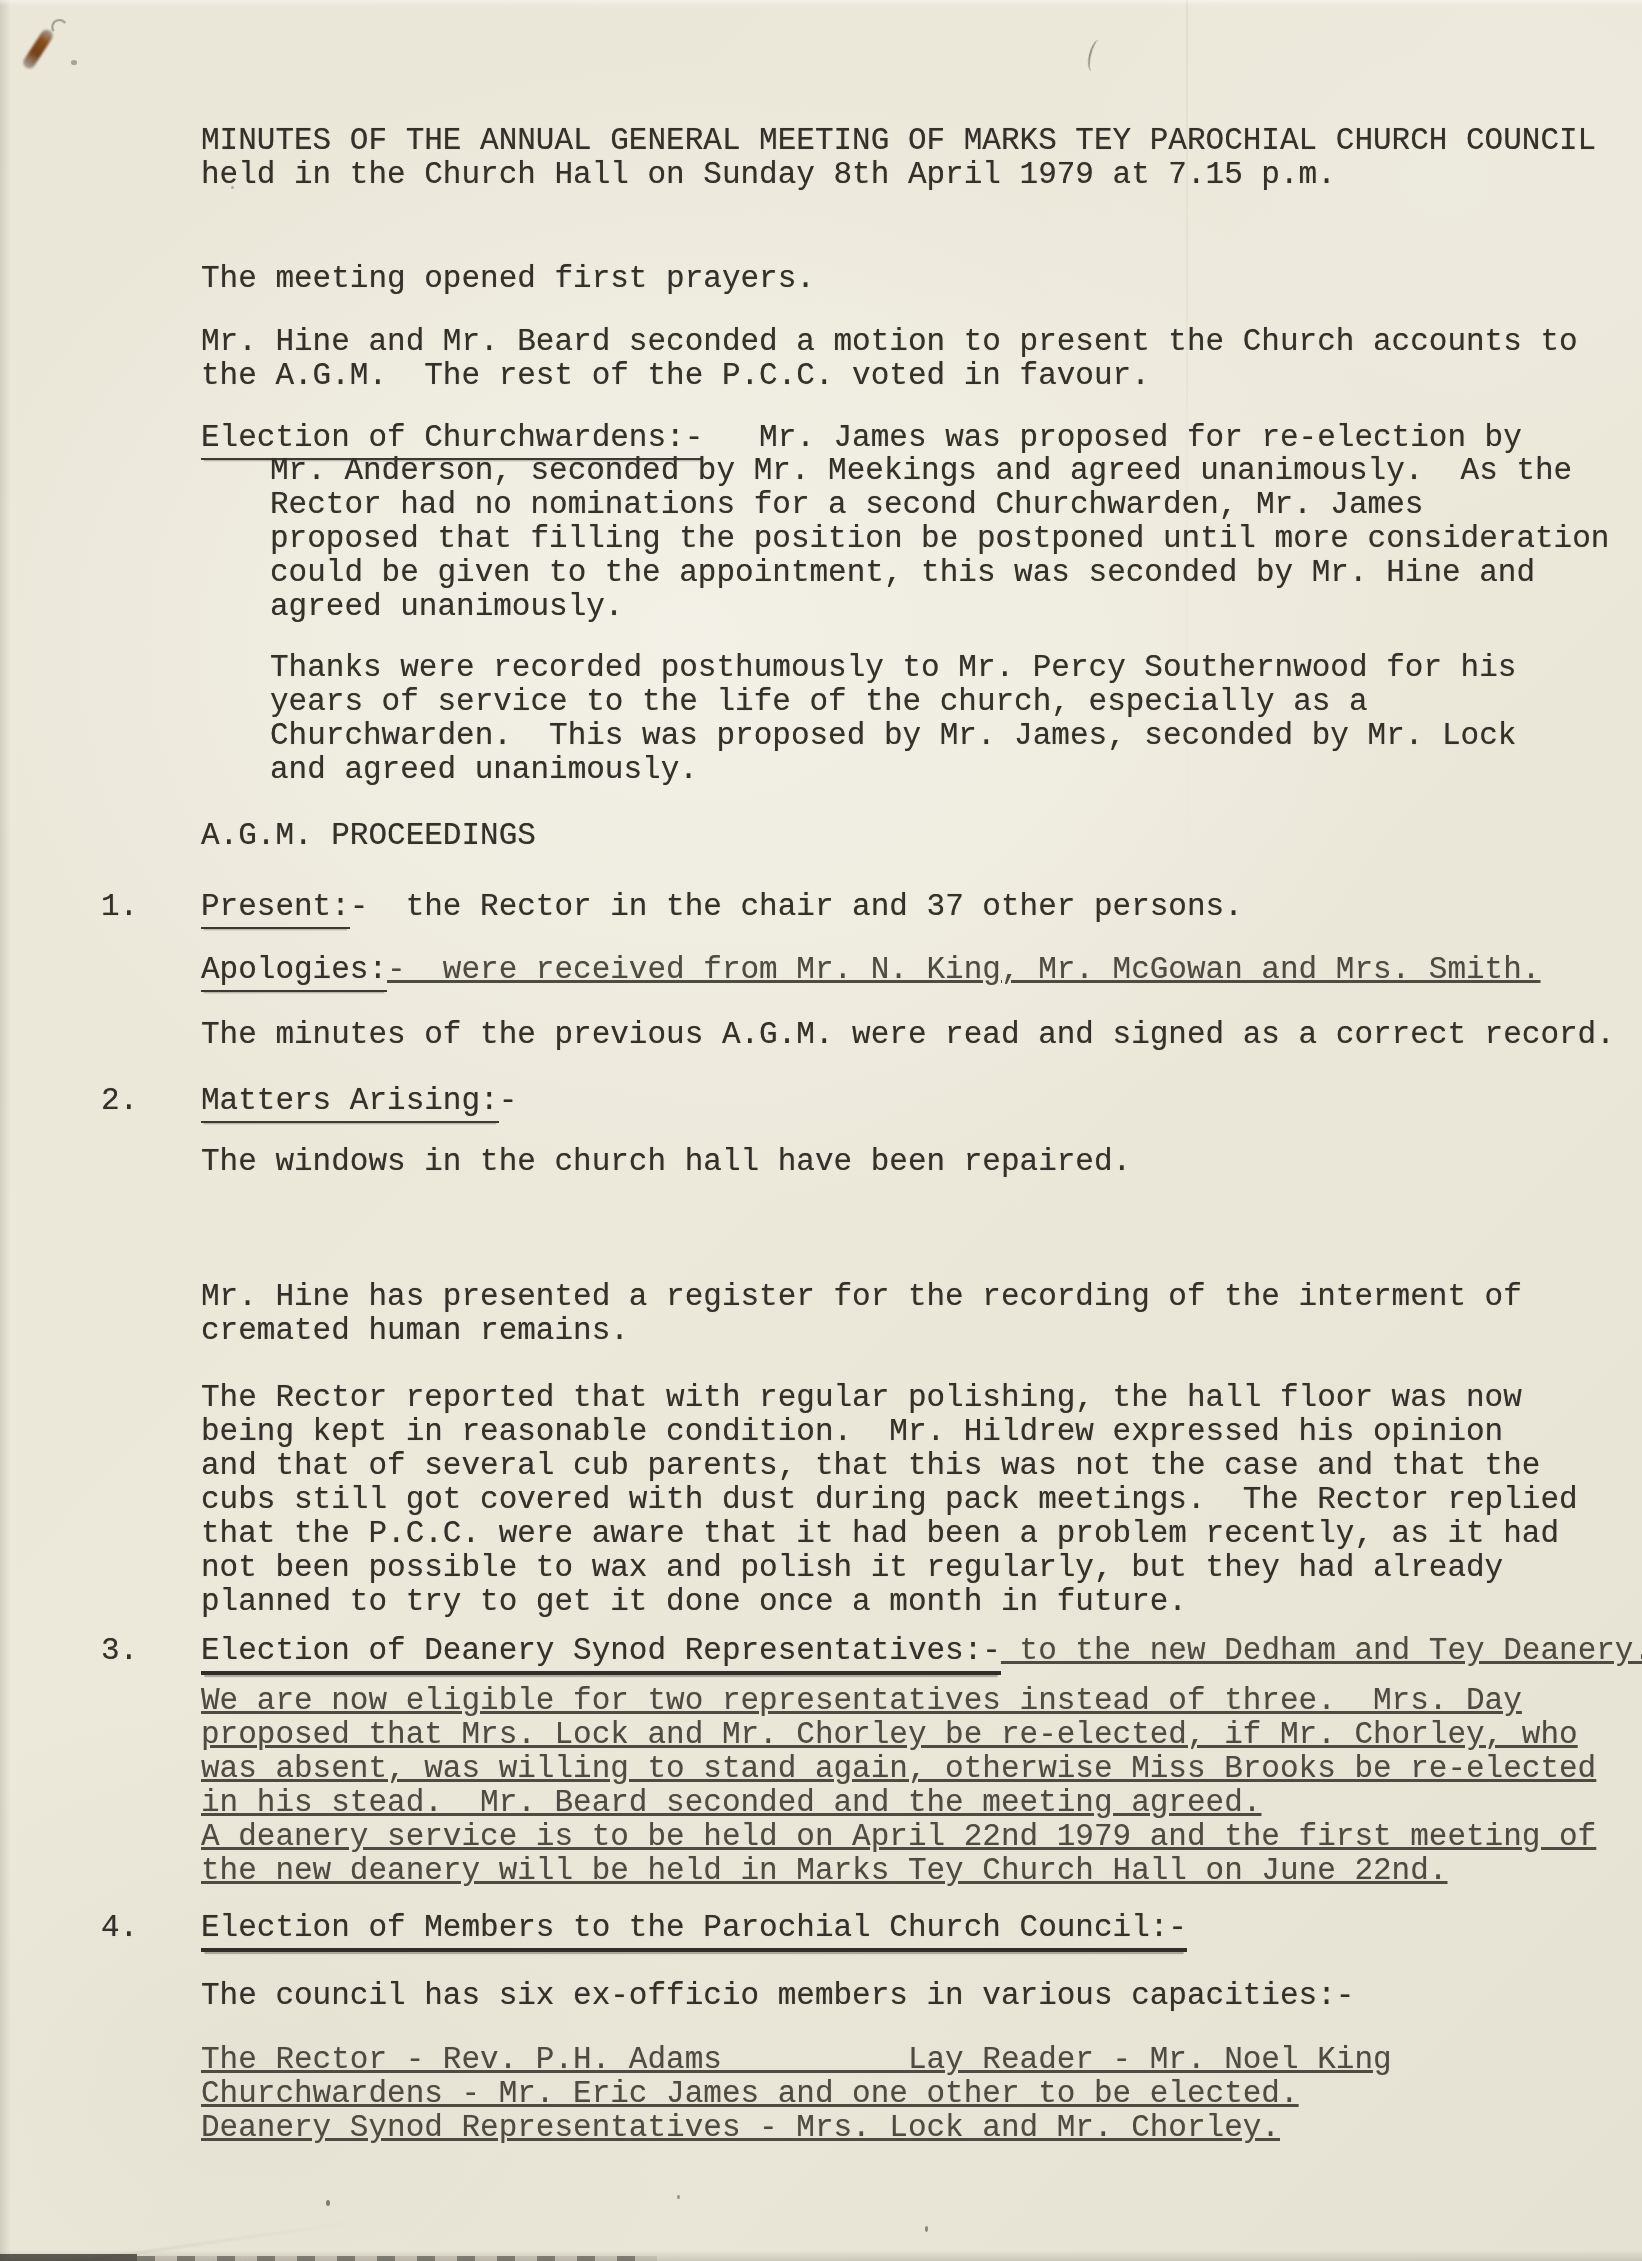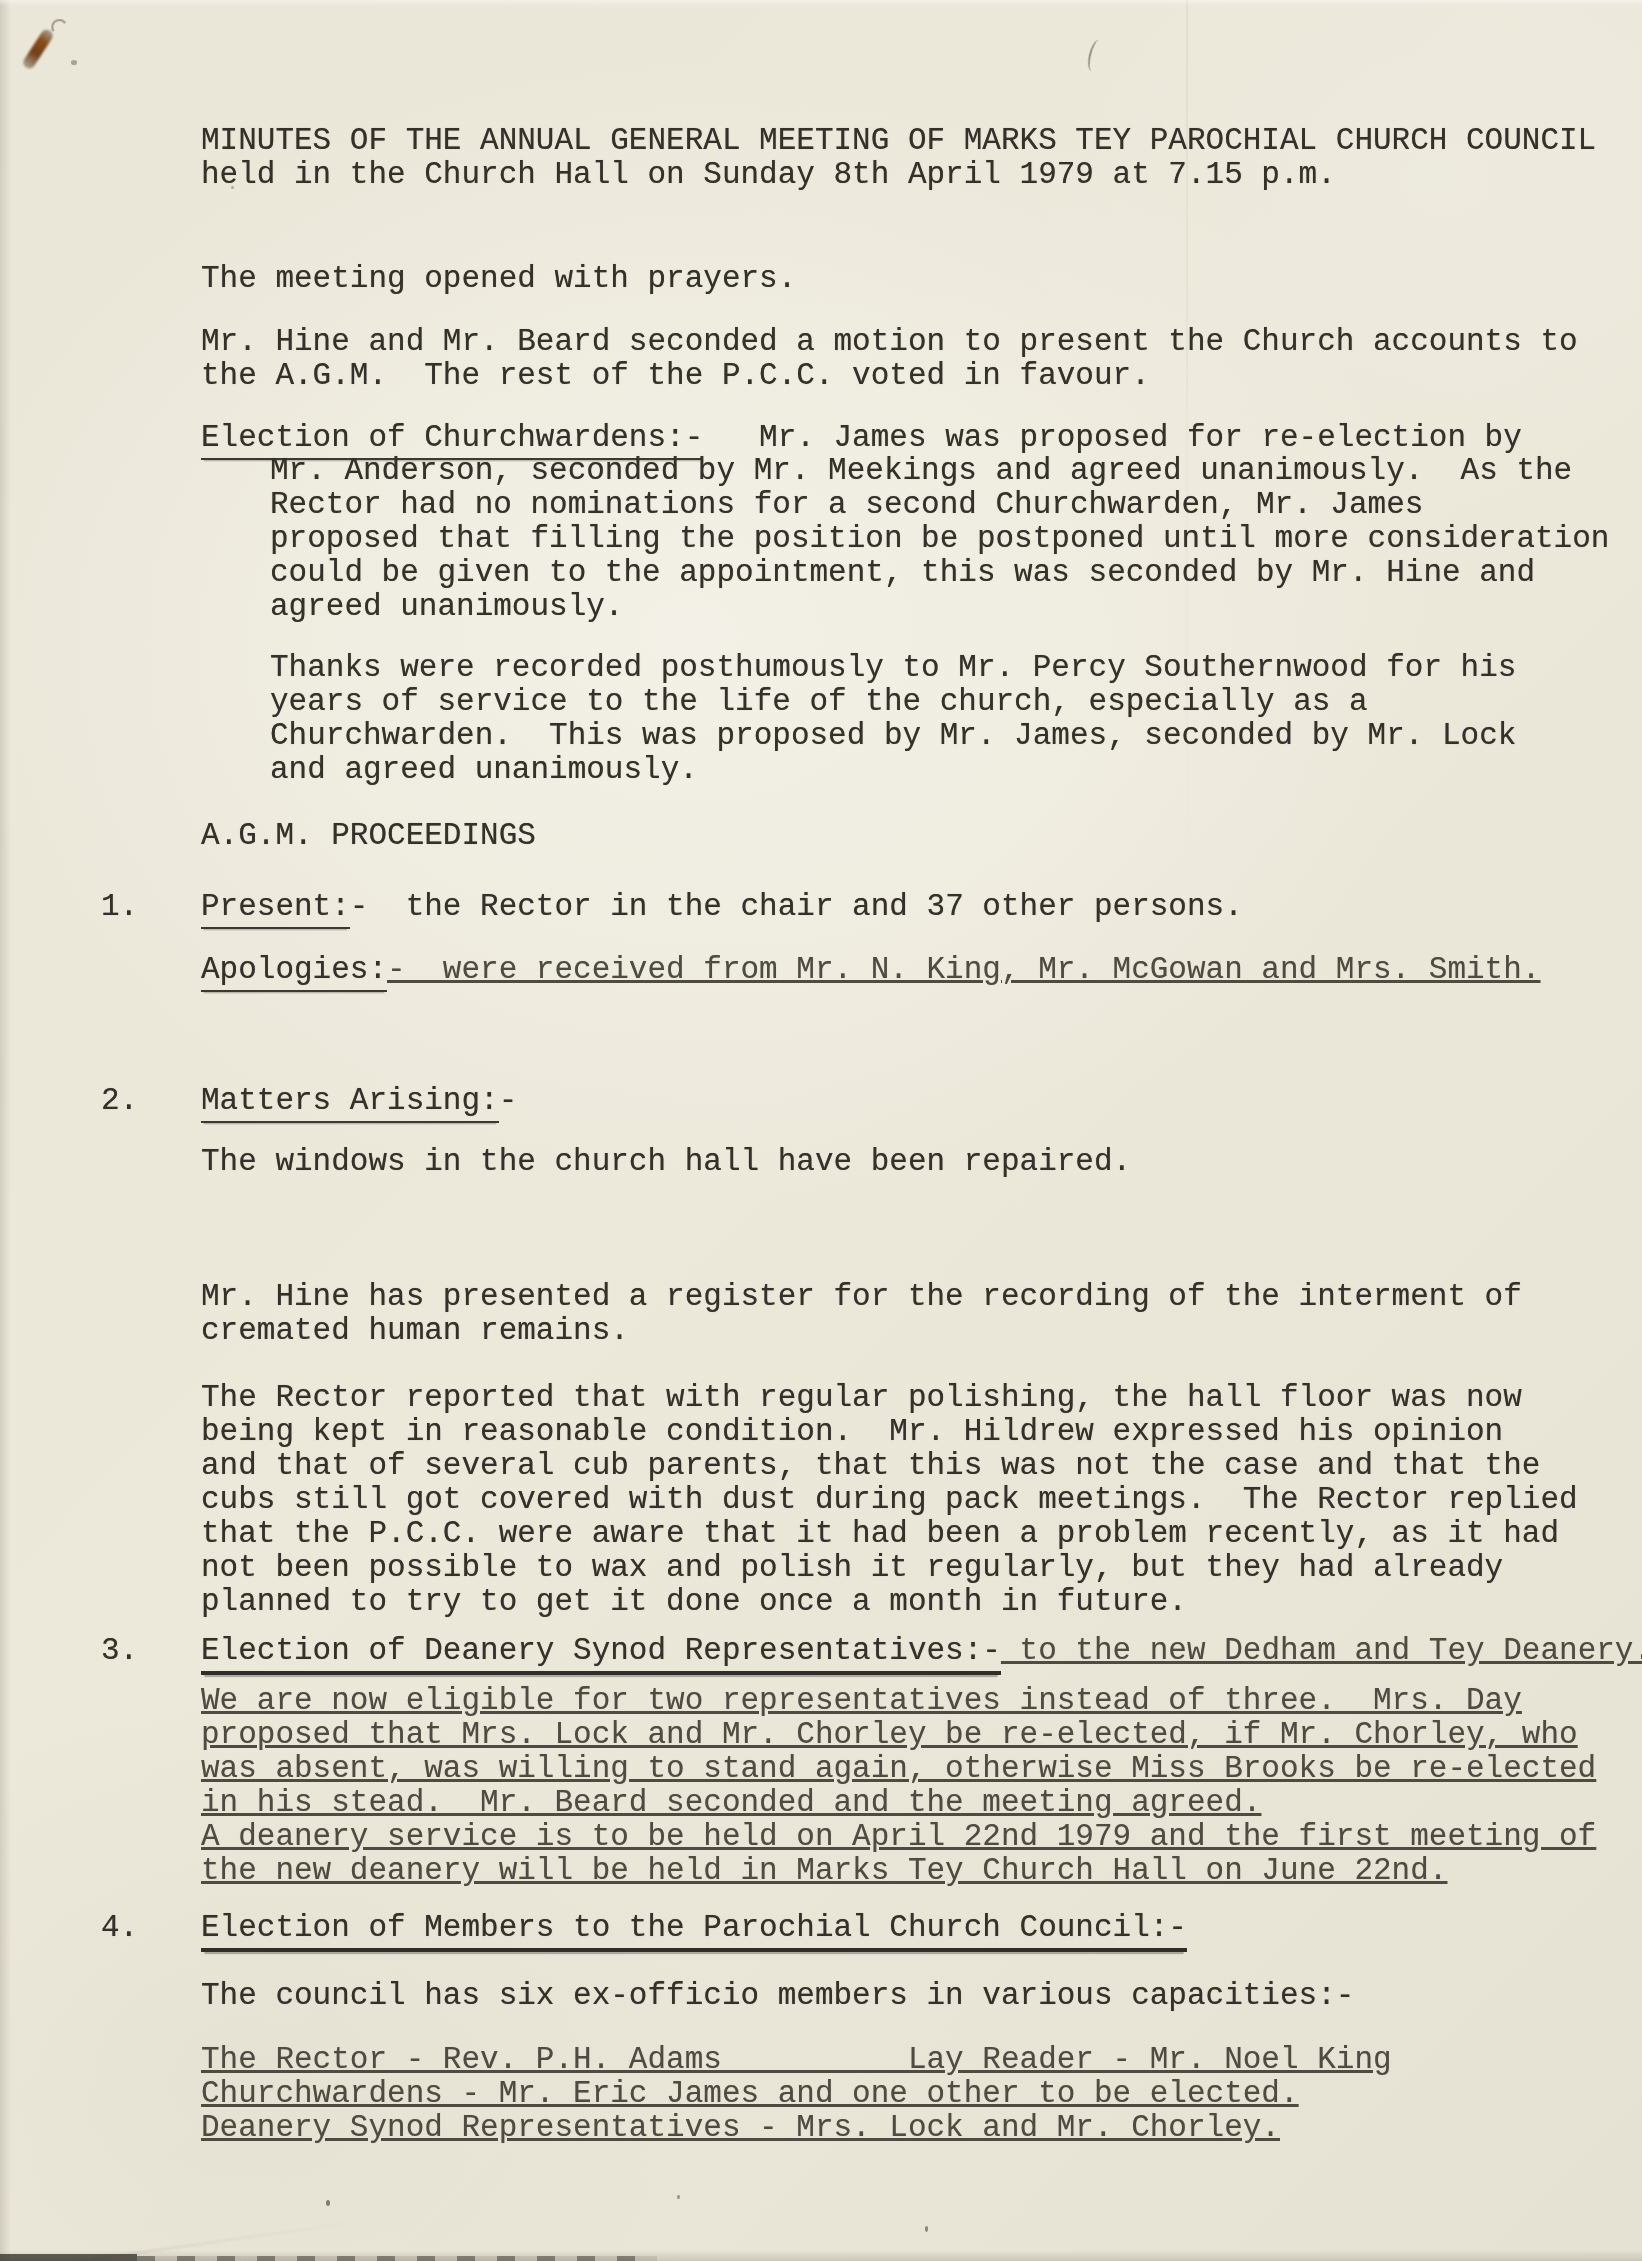--- a/index.html
+++ b/index.html
@@ -73,21 +73,21 @@
   <div class="artifact rust-speck"></div>
   <div class="artifact dust-speck"></div>
   <div class="artifact pen-mark"></div>
   <div class="artifact streak"></div>
   <div class="artifact edge-left"></div>
   <div class="artifact edge-top"></div>
 
   <div class="t" style="top:124px;left:201px">MINUTES OF THE ANNUAL GENERAL MEETING OF MARKS TEY PAROCHIAL CHURCH COUNCIL
 held in the Church Hall on Sunday 8th April 1979 at 7.15 p.m.</div>
 
-  <div class="t" style="top:262px;left:201px">The meeting opened with prayers.</div>
+  <div class="t" style="top:262px;left:201px">The meeting opened first prayers.</div>
 
   <div class="t" style="top:325px;left:201px">Mr. Hine and Mr. Beard seconded a motion to present the Church accounts to
 the A.G.M.  The rest of the P.C.C. voted in favour.</div>
 
   <div class="t" style="top:421px;left:201px"><span class="u">Election of Churchwardens:-</span><span>   Mr. James was proposed for re-election by</span></div>
 
   <div class="t" style="top:454px;left:270px">Mr. Anderson, seconded by Mr. Meekings and agreed unanimously.  As the
 Rector had no nominations for a second Churchwarden, Mr. James
 proposed that filling the position be postponed until more consideration
 could be given to the appointment, this was seconded by Mr. Hine and
@@ -98,20 +98,21 @@
 Churchwarden.  This was proposed by Mr. James, seconded by Mr. Lock
 and agreed unanimously.</div>
 
   <div class="t" style="top:819px;left:201px">A.G.M. PROCEEDINGS</div>
 
   <div class="t" style="top:890px;left:101px">1.</div>
   <div class="t" style="top:890px;left:201px"><span class="u">Present:</span><span>-  the Rector in the chair and 37 other persons.</span></div>
 
   <div class="t" style="top:953px;left:201px"><span class="u">Apologies:</span><span class="dim">-  were received from Mr. N. King, Mr. McGowan and Mrs. Smith.</span></div>
 
+  <div class="t" style="top:1018px;left:201px">The minutes of the previous A.G.M. were read and signed as a correct record.</div>
 
   <div class="t" style="top:1084px;left:101px">2.</div>
   <div class="t" style="top:1084px;left:201px"><span class="u">Matters Arising:</span><span>-</span></div>
 
   <div class="t" style="top:1145px;left:201px">The windows in the church hall have been repaired.</div>
 
 
   <div class="t" style="top:1280px;left:201px">Mr. Hine has presented a register for the recording of the interment of
 cremated human remains.</div>
 

